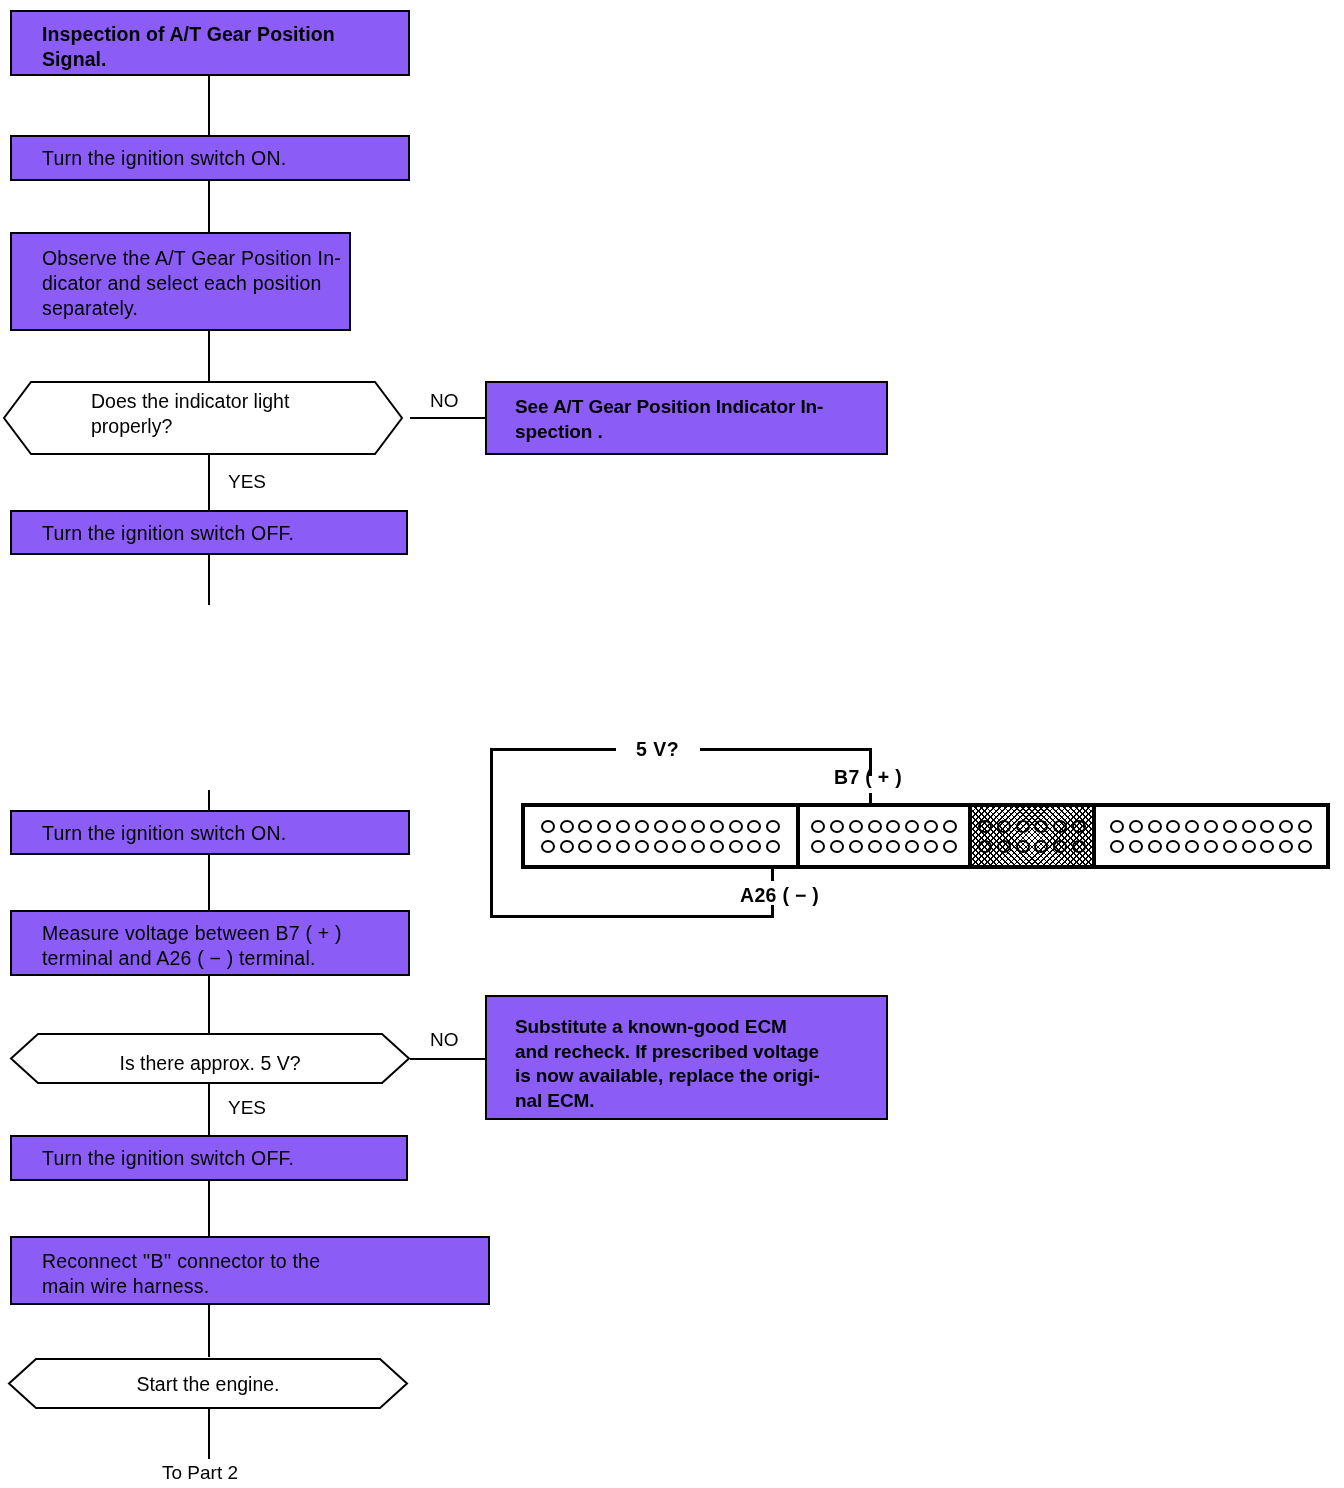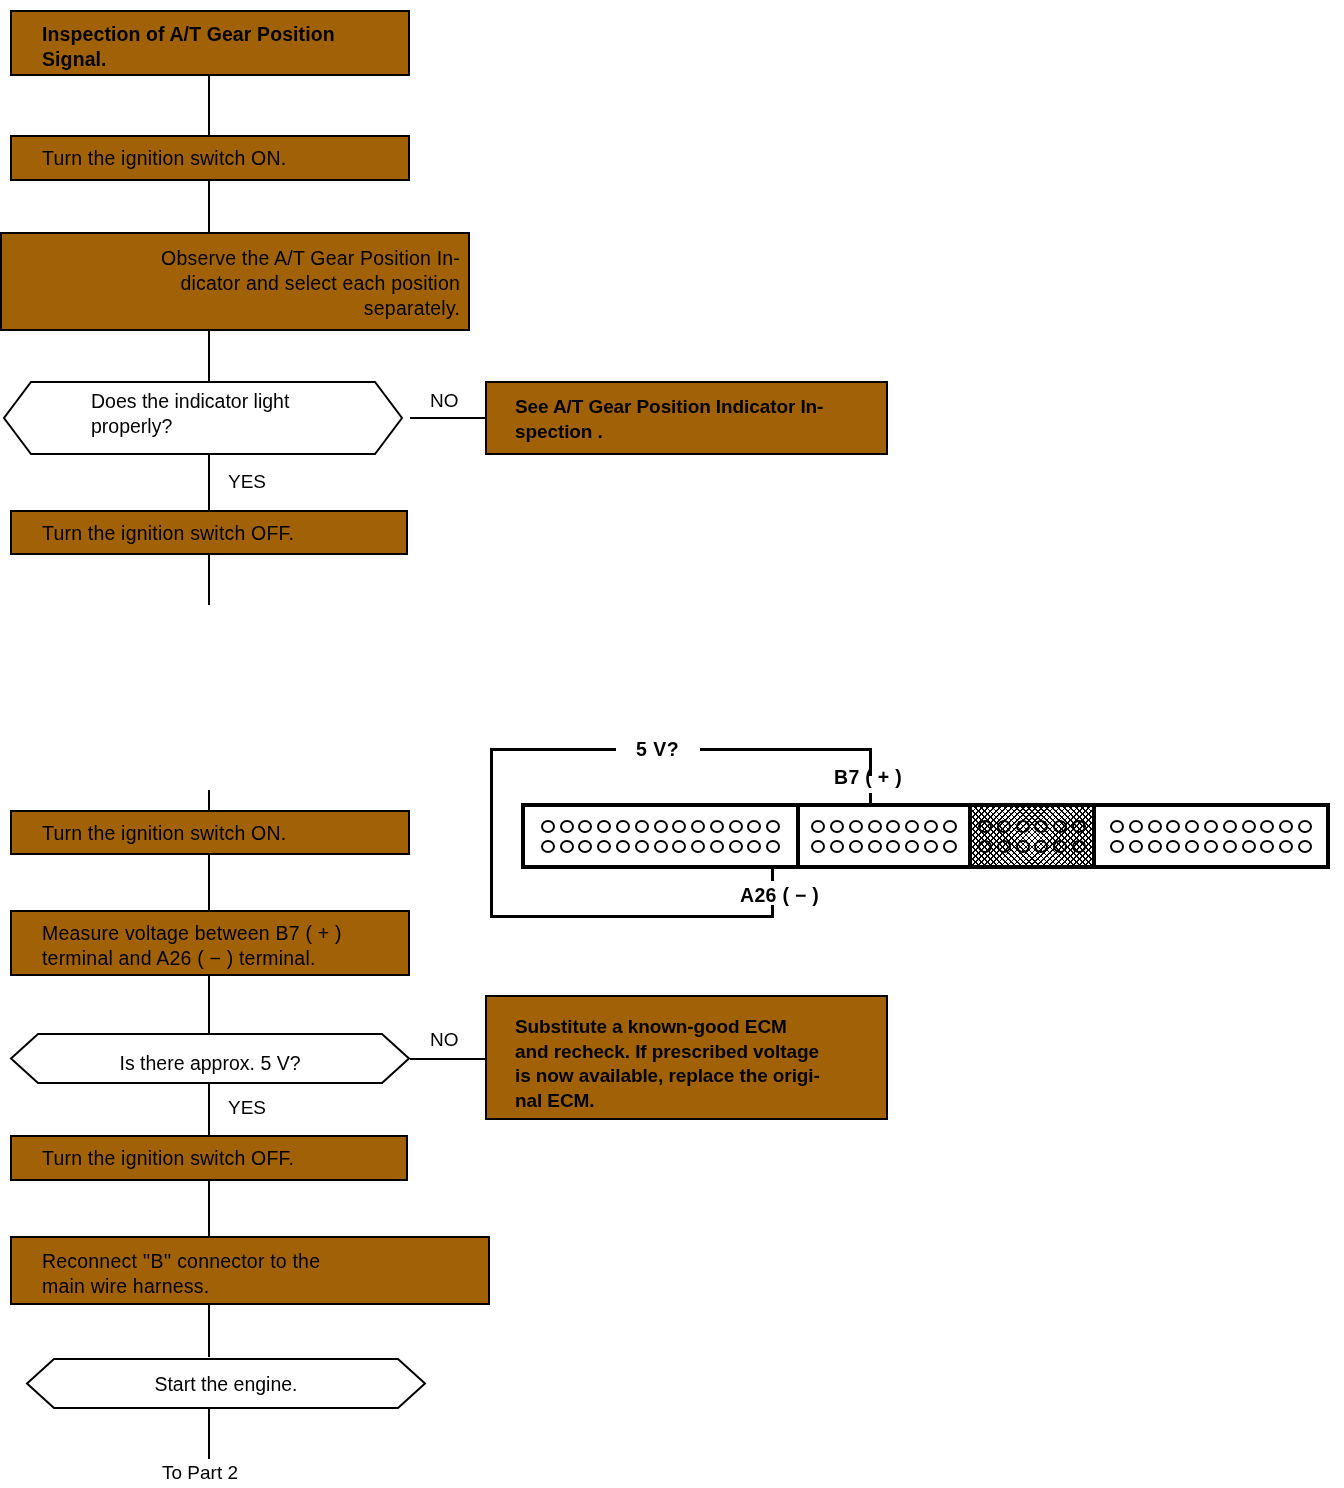--- a/index.html
+++ b/index.html
@@ -1,20 +1,20 @@
 <!DOCTYPE html>
 <html><head>
 <meta charset="utf-8">
 <style>
   html,body{margin:0;padding:0;background:#ffffff;}
   body{width:1344px;height:1488px;position:relative;overflow:hidden;
        font-family:"Liberation Sans","DejaVu Sans",sans-serif;color:#000;}
   #canvas{position:absolute;left:0;top:0;width:1344px;height:1488px;}
 
-  .node{position:absolute;box-sizing:border-box;border:2px solid #000;background:#a16207;}
+  .node{position:absolute;box-sizing:border-box;border:2px solid #000;background:#8b5cf6;}
   .node .txt{position:absolute;left:30px;right:8px;top:50%;transform:translateY(-50%);
              font-size:19.5px;line-height:25px;letter-spacing:.2px;white-space:pre-line;}
   .node.pad .txt{top:10px;transform:none;}
 
   
   .node.bold .txt{font-weight:bold;font-size:19px;line-height:24.5px;letter-spacing:-.1px;}
 
   
   .hex{position:absolute;}
   .hex svg{display:block;overflow:visible;}
@@ -70,21 +70,21 @@
 
   <div class="node pad" style="left:10px;top:10px;width:400px;height:66px;">
     <span class="txt" style="font-weight:bold;letter-spacing:.1px;">Inspection of A/T Gear Position
 Signal.</span>
   </div>
 
   <div class="node" style="left:10px;top:135px;width:400px;height:46px;">
     <span class="txt">Turn the ignition switch ON.</span>
   </div>
 
-  <div class="node pad" style="left:0;top:232px;width:470px;height:99px;text-align:right;">
+  <div class="node pad" style="left:10px;top:232px;width:341px;height:99px;">
     <span class="txt" style="top:12px;">Observe the A/T Gear Position In-
 dicator and select each position
 separately.</span>
   </div>
 
   <div class="hex left" style="left:3px;top:381px;width:400px;height:66px;">
     <svg width="400" height="74" viewBox="0 0 400 74">
       <polygon points="28,1 372,1 399,37 372,73 28,73 1,37" fill="#ffffff" stroke="#000000" stroke-width="2"></polygon>
     </svg>
     <span class="txt">Does the indicator light
@@ -130,21 +130,21 @@
 
   <div class="node" style="left:10px;top:1135px;width:398px;height:46px;">
     <span class="txt">Turn the ignition switch OFF.</span>
   </div>
 
   <div class="node pad" style="left:10px;top:1236px;width:480px;height:69px;">
     <span class="txt" style="top:11px;">Reconnect ''B'' connector to the
 main wire harness.</span>
   </div>
 
-  <div class="hex" style="left:26px;top:1358px;width:400px;height:51px;">
+  <div class="hex" style="left:8px;top:1358px;width:400px;height:51px;">
     <svg width="400" height="51" viewBox="0 0 400 51">
       <polygon points="28,1 372,1 399,25.5 372,50 28,50 1,25.5" fill="#ffffff" stroke="#000000" stroke-width="2"></polygon>
     </svg>
     <span class="txt">Start the engine.</span>
   </div>
 
   <span class="flow-label" style="left:162px;top:1462px;">To Part 2</span>
 
   <div class="wire" style="left:490px;top:748px;width:126px;height:3px;"></div>
   <div class="wire" style="left:700px;top:748px;width:172px;height:3px;"></div>

